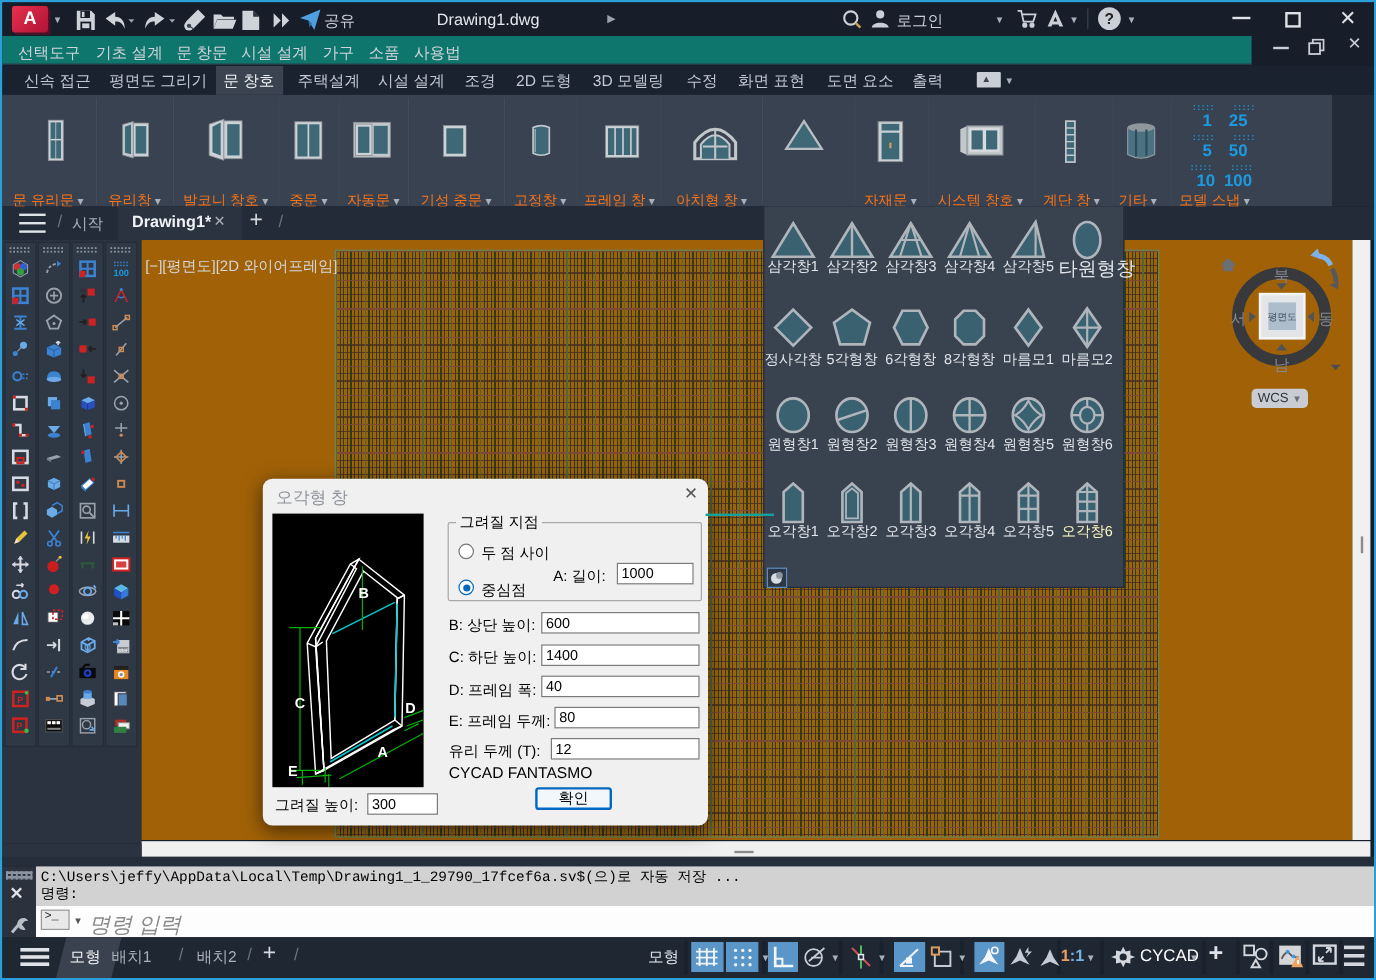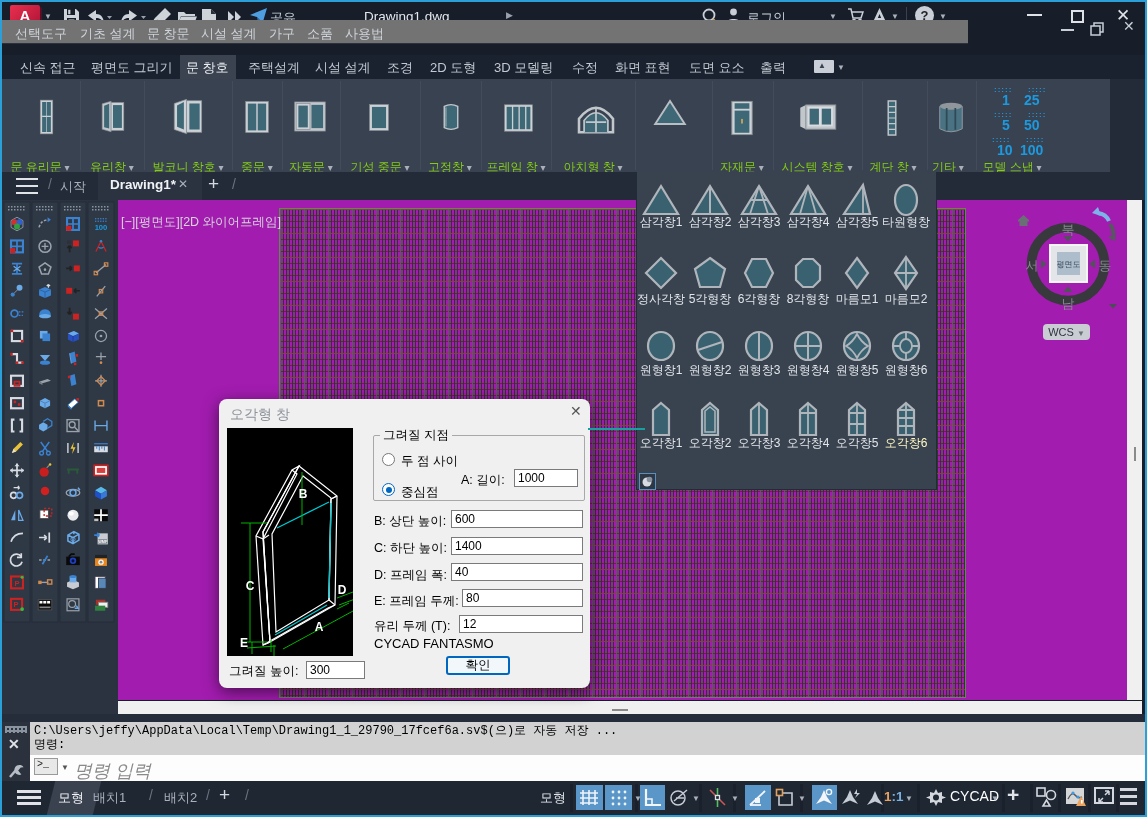--- a/index.html
+++ b/index.html
@@ -1,26 +1,26 @@
 <!DOCTYPE html>
 <html><head><meta charset="utf-8">
 <style>
 *{margin:0;padding:0;box-sizing:border-box;}
 html,body{width:1147px;height:817px;overflow:hidden;background:#171e2a;font-family:"Liberation Sans",sans-serif;}
 #win{position:absolute;left:0;top:0;width:1147px;height:817px;border:2px solid #2b9fd8;background:#171e2a;}
 .abs{position:absolute;}
 
 #titlebar{position:absolute;left:2px;top:2px;width:1143px;height:28px;background:#171e2a;color:#c9ced7;}
-#menubar{position:absolute;left:2px;top:20px;width:966px;height:24px;background:#737373;color:#c9ced7;border-bottom:1px solid #2a3240;}
+#menubar{position:absolute;left:2px;top:30px;width:1041px;height:24px;background:#0f766e;color:#c9ced7;border-bottom:1px solid #2a3240;}
 #tabsrow{position:absolute;left:2px;top:55px;width:1143px;height:24px;background:#1a2230;color:#c3c9d3;}
 #ribbon{position:absolute;left:2px;top:79px;width:1108px;height:93px;background:#394250;}
 #ribbonvoid{position:absolute;left:1110px;top:79px;width:35px;height:93px;background:#232b38;}
 #filetabs{position:absolute;left:2px;top:172px;width:1143px;height:28px;background:#232b38;color:#aab1bc;}
 #lefttb{position:absolute;left:2px;top:200px;width:116px;height:503px;background:#2b3340;}
-#canvas{position:absolute;left:118px;top:200px;width:1009px;height:500px;background:#a21caf;}
+#canvas{position:absolute;left:118px;top:200px;width:1009px;height:500px;background:#a16207;}
 #grid{position:absolute;left:161px;top:8px;width:687px;height:490px;background:
  repeating-linear-gradient(to right, rgba(72,115,72,.85) 0 1px, transparent 1px 24px),
  repeating-linear-gradient(to bottom, rgba(140,78,60,.75) 0 1px, transparent 1px 24px),
  repeating-linear-gradient(to right, rgba(32,60,32,.95) 0 1px, transparent 1px 3px),
  repeating-linear-gradient(to bottom, rgba(92,42,35,.85) 0 1px, transparent 1px 6px);
  border:1px solid #66855c;}
 #vscroll{position:absolute;left:1127px;top:200px;width:15px;height:500px;background:#f0f0f0;}
 #hscrollrow{position:absolute;left:118px;top:701px;width:1024px;height:13px;background:#f0f0f0;}
 #leftvoid{position:absolute;left:2px;top:703px;width:116px;height:14px;background:#2b3340;}
 #gaprow{position:absolute;left:2px;top:714px;width:1143px;height:8px;background:#252d3a;}
@@ -132,21 +132,21 @@
     <div class="rt" style="left:613px">화면 표현</div>
     <div class="rt" style="left:687px">도면 요소</div>
     <div class="rt" style="left:758px">출력</div>
 <div class="abs" style="left:812px;top:5px;width:20px;height:13px;background:#c9ced7;border-radius:1px"></div>
 <div class="abs" style="left:816px;top:6px;font-size:8px;color:#39424f">▲</div>
 <div class="abs" style="left:835px;top:8px;font-size:8px;color:#aab0ba">▼</div>
 </div>
 <div id="ribbon">
 <style>
 .sep{position:absolute;top:2px;width:1px;height:89px;background:#2b333f;border-right:1px solid #434c5a;}
-.plabel{position:absolute;top:80px;font-size:12px;color:#84cc16;white-space:nowrap;transform:translateX(-50%);}
+.plabel{position:absolute;top:80px;font-size:12px;color:#f97316;white-space:nowrap;transform:translateX(-50%);}
 .plabel:after{content:" \25BE";font-size:10px;color:#aab0ba;}
 .wicon{position:absolute;}
 </style>
 <div class="sep" style="left:78px"></div>
     <div class="sep" style="left:142px"></div>
     <div class="sep" style="left:230px"></div>
     <div class="sep" style="left:280px"></div>
     <div class="sep" style="left:338px"></div>
     <div class="sep" style="left:418px"></div>
     <div class="sep" style="left:479px"></div>
@@ -724,21 +724,21 @@
       </svg></div>
     <div class="abs" style="left:147px;top:42px;width:48px;text-align:center;font-size:12px;color:#e2e6eb;white-space:nowrap">삼각창4</div>
     <div class="abs" style="left:200px;top:10px"><svg width="40" height="36" viewBox="0 0 40 36">
         <polygon points="26,3 33,32 7,32" fill="#3a6170" stroke="#b0b5bb" stroke-width="2.2"></polygon>
         <path d="M26 3 L26 32" stroke="#b0b5bb" stroke-width="1.8"></path>
       </svg></div>
     <div class="abs" style="left:196px;top:42px;width:48px;text-align:center;font-size:12px;color:#e2e6eb;white-space:nowrap">삼각창5</div>
     <div class="abs" style="left:249px;top:10px"><svg width="40" height="36" viewBox="0 0 40 36">
         <ellipse cx="20" cy="18" rx="11" ry="15" fill="#3a6170" stroke="#b0b5bb" stroke-width="2.2"></ellipse>
       </svg></div>
-    <div class="abs" style="left:245px;top:42px;width:48px;text-align:center;font-size:12px;color:#e2e6eb;white-space:nowrap">타원형창</div>
+    <div class="abs" style="left:245px;top:42px;width:48px;text-align:center;font-size:16px;color:#e2e6eb;white-space:nowrap">타원형창</div>
     <div class="abs" style="left:4px;top:83px"><svg width="40" height="36" viewBox="0 0 40 36">
         <polygon points="20,3 35,18 20,33 5,18" fill="#3a6170" stroke="#b0b5bb" stroke-width="2.2"></polygon>
       </svg></div>
     <div class="abs" style="left:0px;top:119px;width:48px;text-align:center;font-size:12px;color:#e2e6eb;white-space:nowrap">정사각창</div>
     <div class="abs" style="left:53px;top:83px"><svg width="40" height="36" viewBox="0 0 40 36">
         <polygon points="20,3 35,14 30,32 10,32 5,14" fill="#3a6170" stroke="#b0b5bb" stroke-width="2.2"></polygon>
       </svg></div>
     <div class="abs" style="left:49px;top:119px;width:48px;text-align:center;font-size:12px;color:#e2e6eb;white-space:nowrap">5각형창</div>
     <div class="abs" style="left:102px;top:83px"><svg width="40" height="36" viewBox="0 0 40 36">
         <polygon points="13,4 27,4 34,18 27,32 13,32 6,18" fill="#3a6170" stroke="#b0b5bb" stroke-width="2.2"></polygon>

